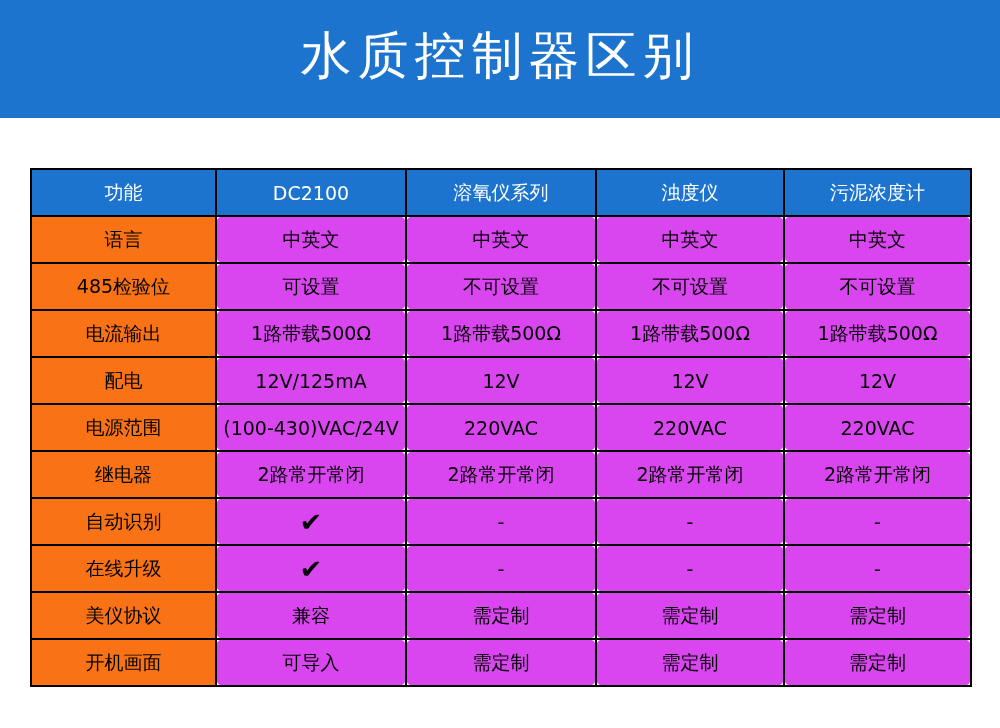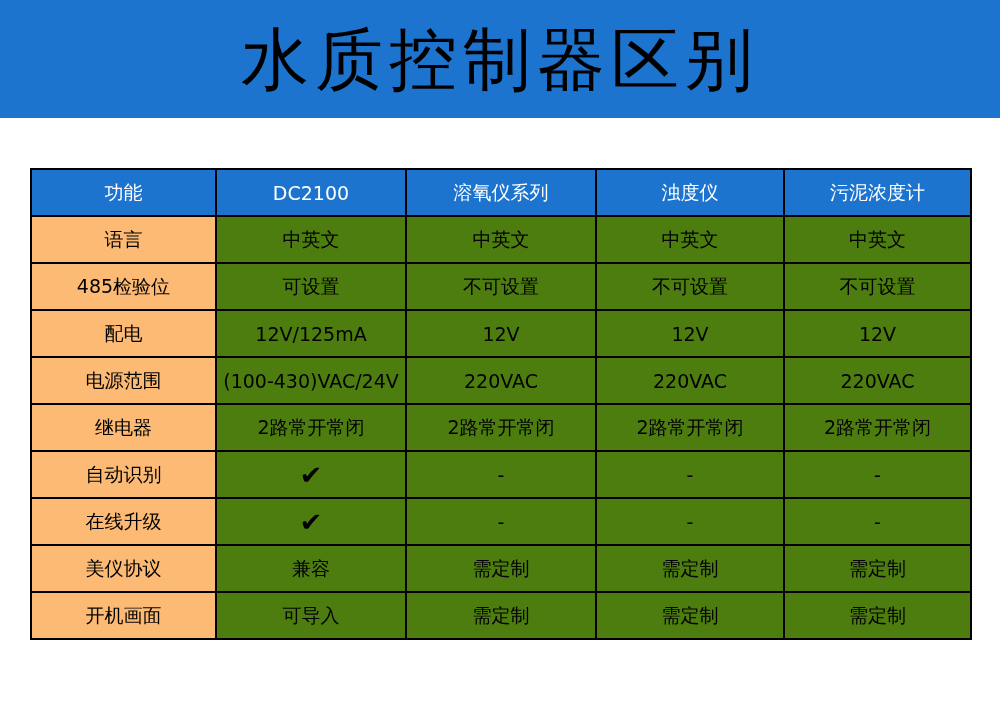--- a/index.html
+++ b/index.html
@@ -22,27 +22,27 @@
     left: 0;
     top: 0;
     width: 1000px;
     height: 118px;
     background: #1c74ce;
     display: flex;
     align-items: center;
     justify-content: center;
   }
   .banner-title {
-    color: #000000;
-    font-size: 68px;
+    color: #ffffff;
+    font-size: 51px;
     line-height: 1;
     letter-spacing: 6px;
     font-weight: 400;
     white-space: nowrap;
-    font-family: Liberation Sans, sans-serif;
+    font-family: Liberation Mono, monospace;
   }
   
   .table-wrap {
     position: absolute;
     left: 30px;
     top: 168px;
     width: 940px;
   }
   table.spec {
     width: 940px;
@@ -67,26 +67,27 @@
     padding: 0 2px;
     white-space: nowrap;
     overflow: hidden;
   }
   table.spec th {
     background: #1c74ce;
     color: #ffffff;
     font-weight: 400;
   }
   td.rowlabel {
-    background: #fdba74;
+    background: #f97316;
     color: #ffffff;
   }
   td.datacell {
-    background: #4d7c0f;
-    color: #000000;
+    background: #d946ef;
+    color: #000000;
+    border-radius: 8px;
   }
   .check {
     font-size: 26px;
     font-weight: bold;
     line-height: 1;
     color: #000000;
     display: inline-block;
     transform: scaleX(1.05);
   }
   .dash {
@@ -132,20 +133,27 @@
         </tr>
 
         <tr>
           <td class="rowlabel">485检验位</td>
           <td class="datacell">可设置</td>
           <td class="datacell">不可设置</td>
           <td class="datacell">不可设置</td>
           <td class="datacell">不可设置</td>
         </tr>
 
+        <tr>
+          <td class="rowlabel">电流输出</td>
+          <td class="datacell">1路带载500Ω</td>
+          <td class="datacell">1路带载500Ω</td>
+          <td class="datacell">1路带载500Ω</td>
+          <td class="datacell">1路带载500Ω</td>
+        </tr>
 
         <tr>
           <td class="rowlabel">配电</td>
           <td class="datacell">12V/125mA</td>
           <td class="datacell">12V</td>
           <td class="datacell">12V</td>
           <td class="datacell">12V</td>
         </tr>
 
         <tr>

